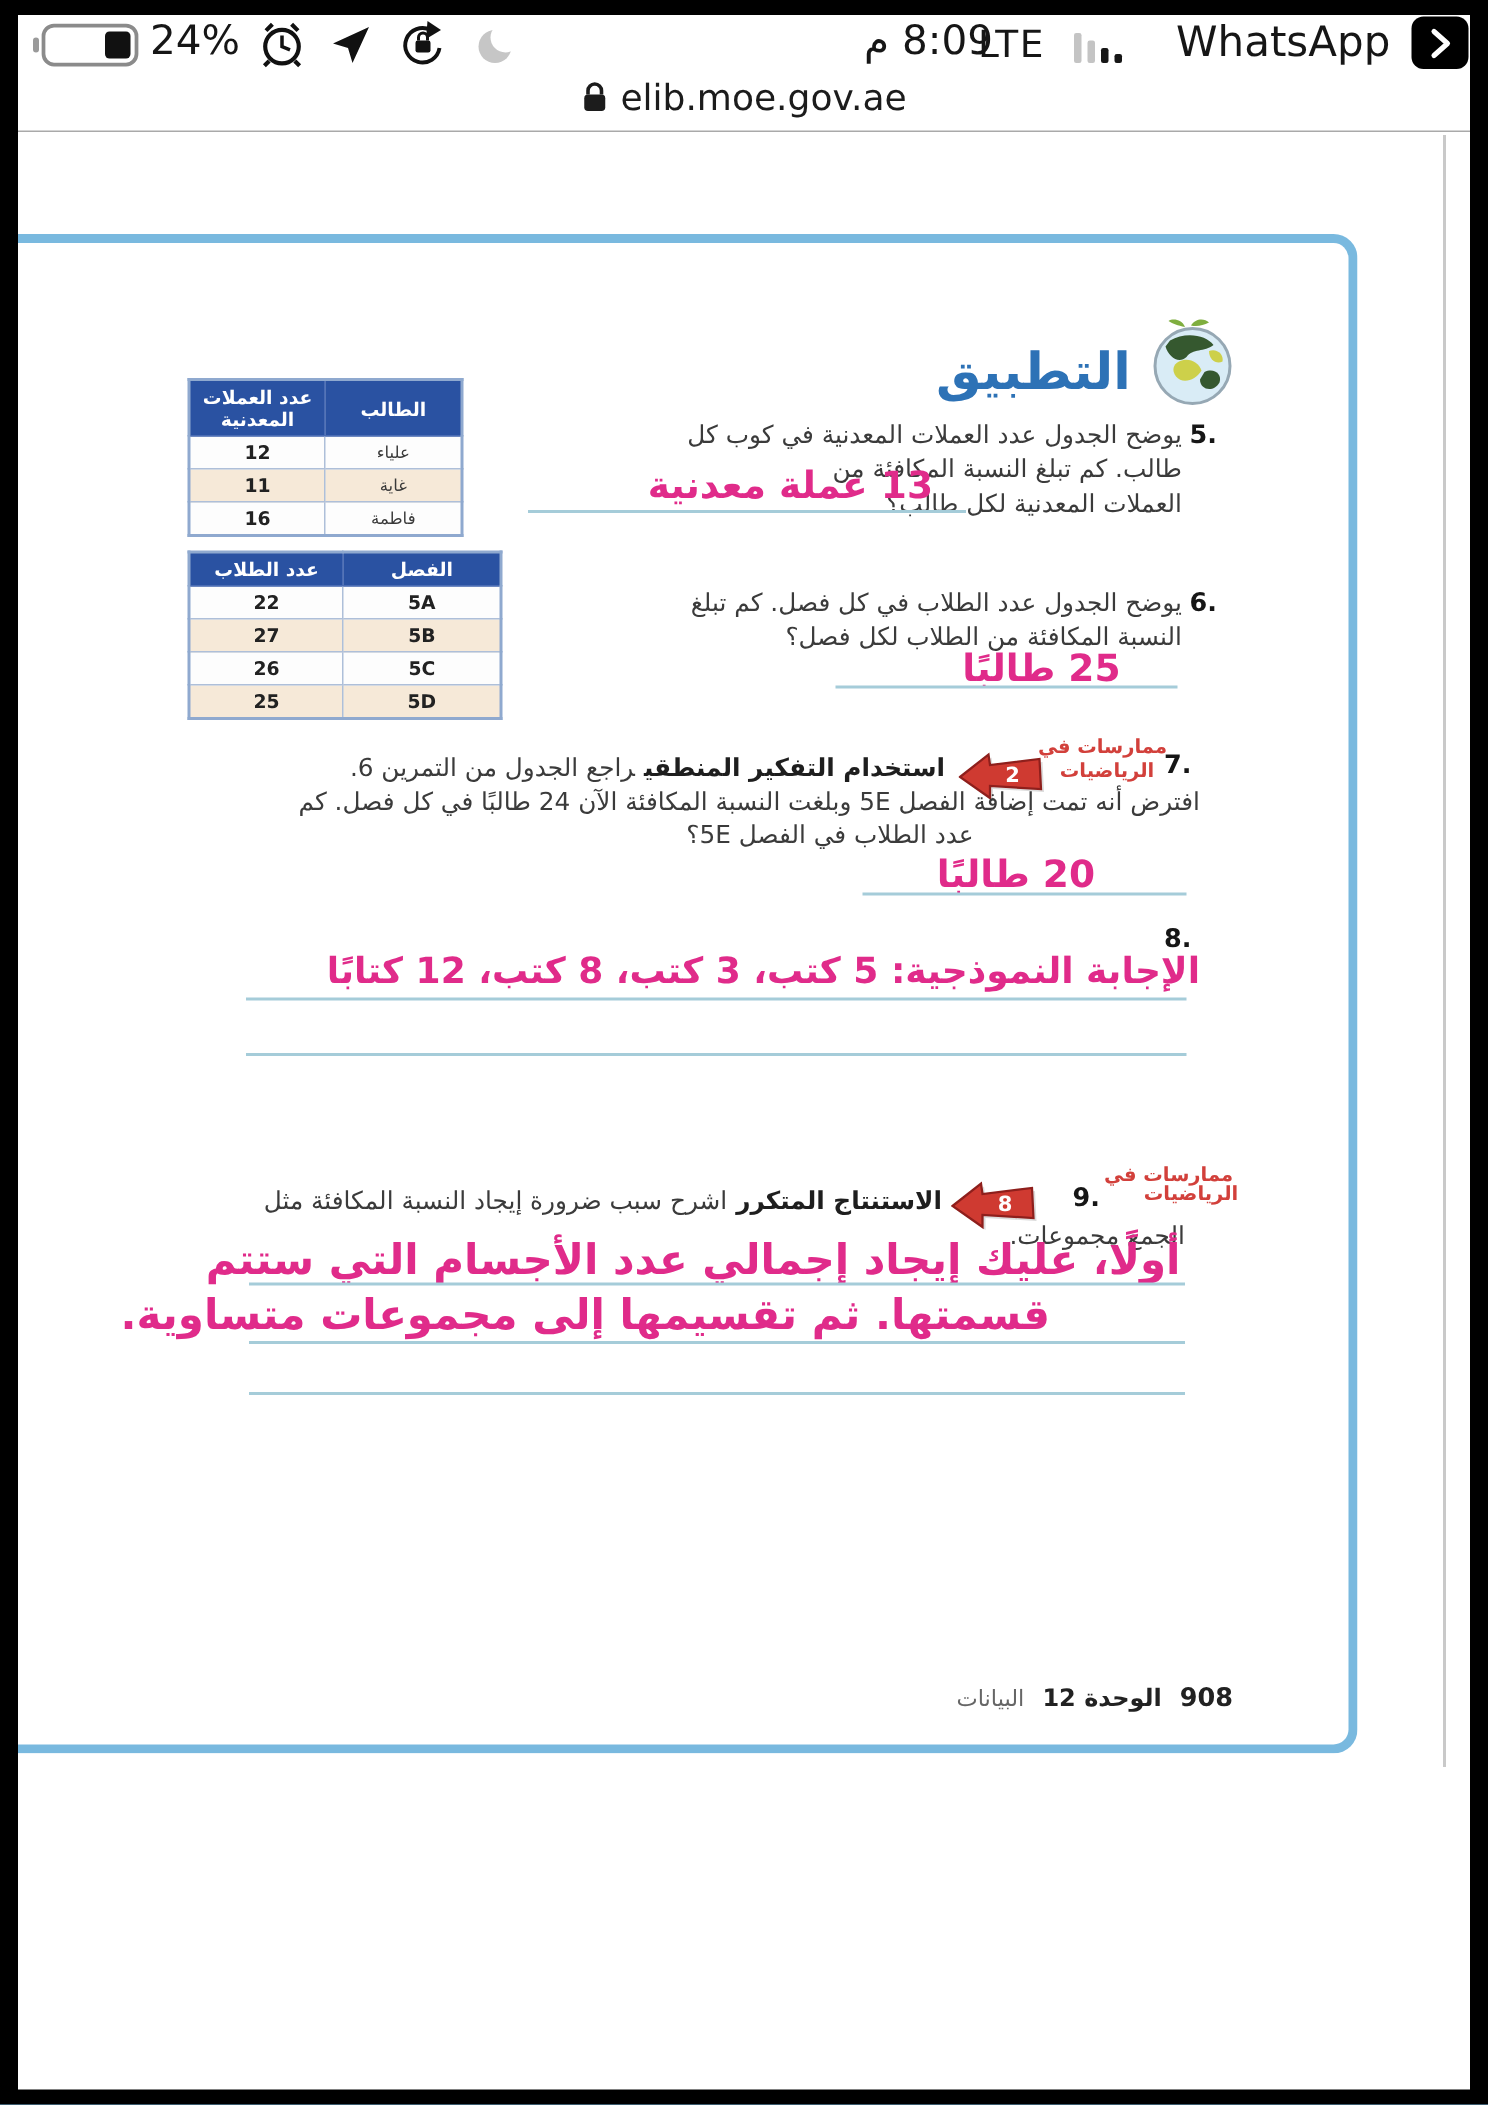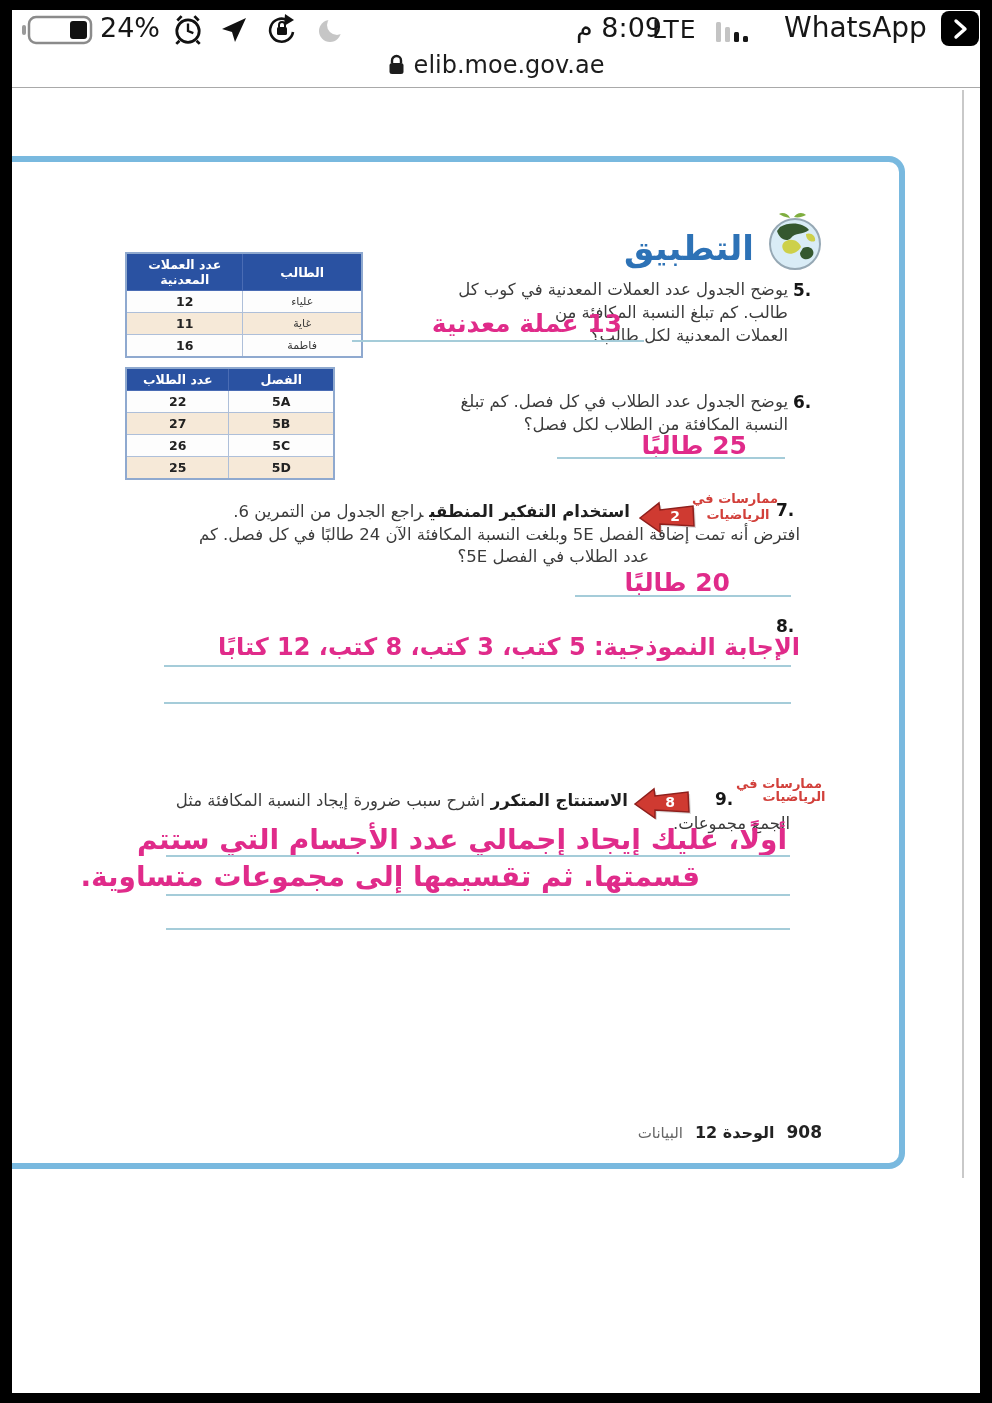--- a/index.html
+++ b/index.html
@@ -74,21 +74,21 @@
   .ftopic{font-size:15px;color:#666;text-align:center;}
 
   
   .tbl{position:absolute;border-collapse:collapse;background:#fdfdfd;direction:ltr;border:2px solid #8fa9cf;}
   .tbl th{background:#2a52a2;color:#fff;font-size:12.5px;font-weight:bold;padding:3px 4px;
           border:1px solid #4a6cb4;direction:rtl;}
   .tbl td{text-align:center;padding:1px 4px;border:1px solid #aebfd9;}
   .num-cell{font-weight:bold;font-size:12.5px;color:#222;}
   .name-cell{font-size:11px;color:#3a3a3a;direction:rtl;}
   .beige td{background:#f6e9d8;}
-  .t1{left:113px;top:242px;width:238px;}
+  .t1{left:113px;top:242px;width:184px;}
   .t2{left:113px;top:357px;width:210px;}
   .t1 td{height:19px;} .t2 td{height:19px;}
 </style>
 </head>
 <body>
 
 <div class="screen">
 
   <div>
     <svg class="abs battery" width="74" height="30" viewBox="0 0 74 30">

